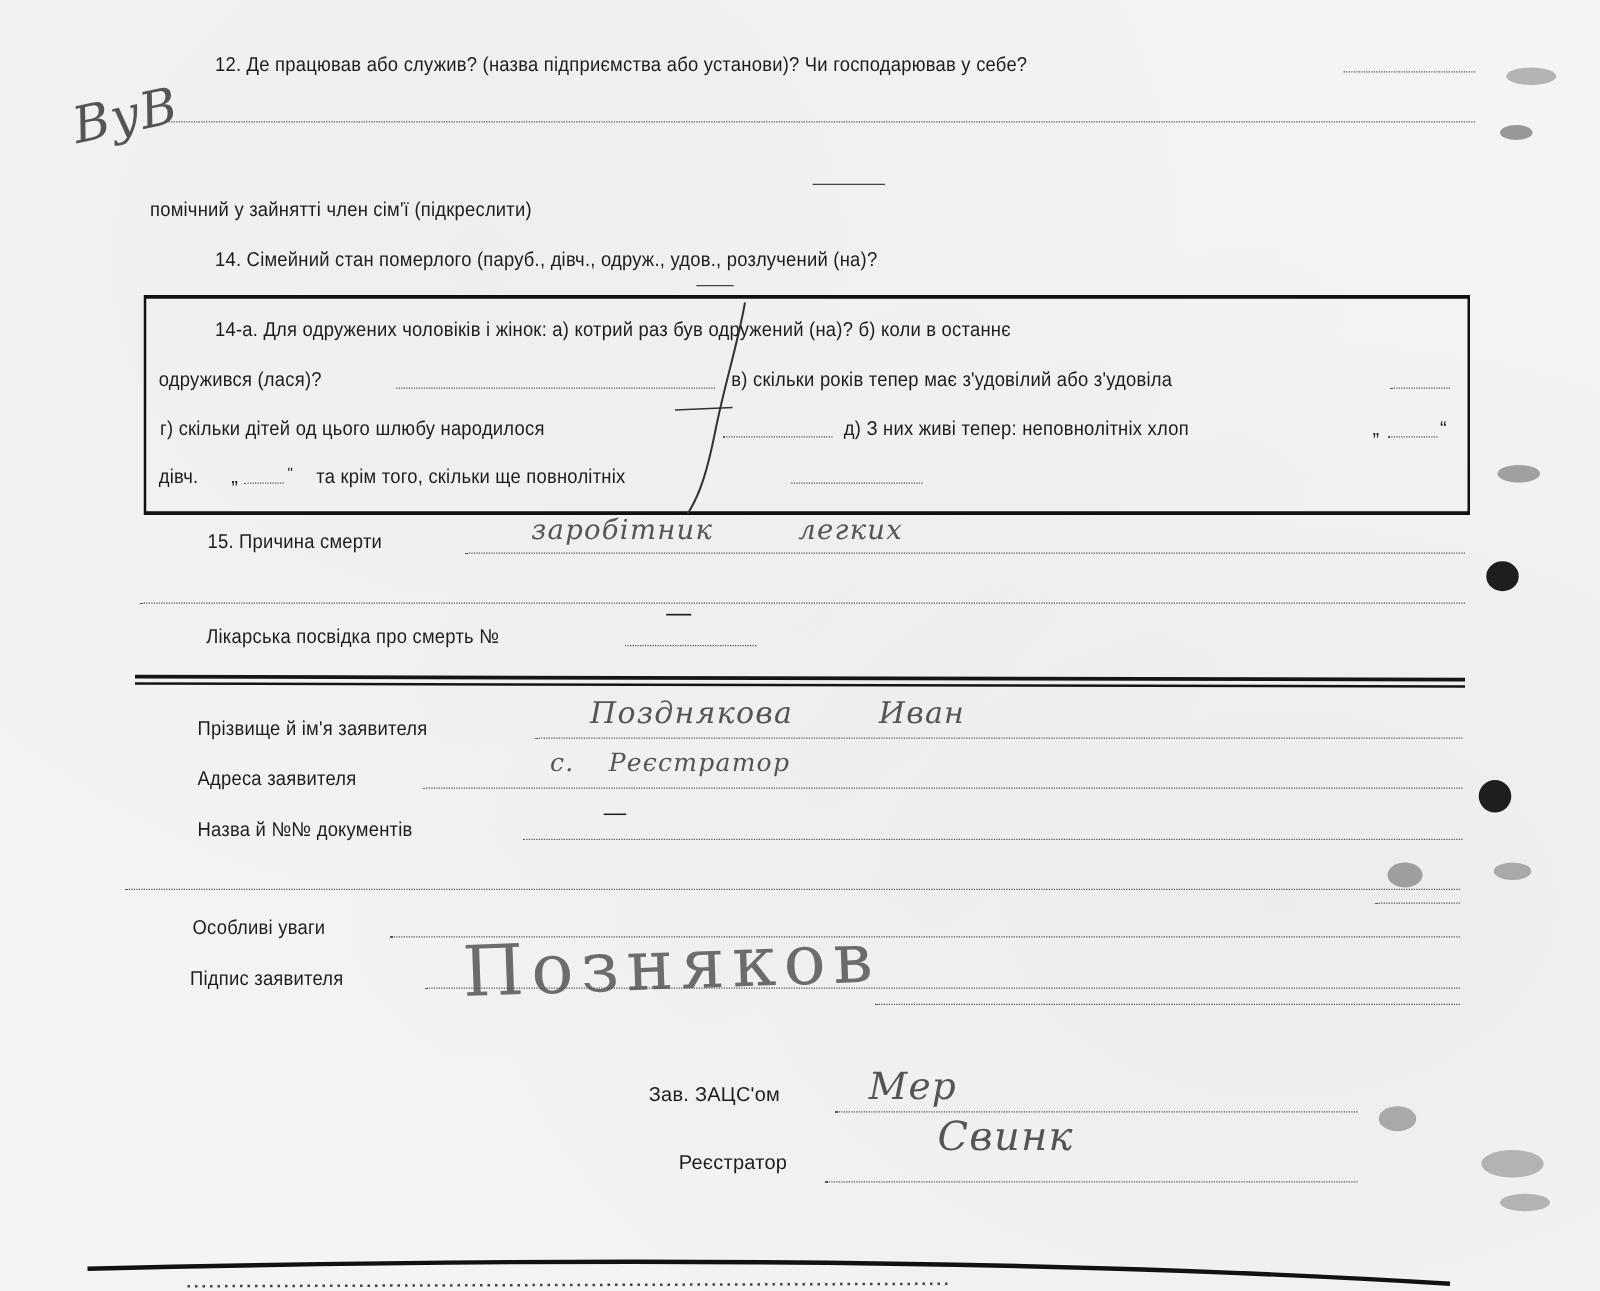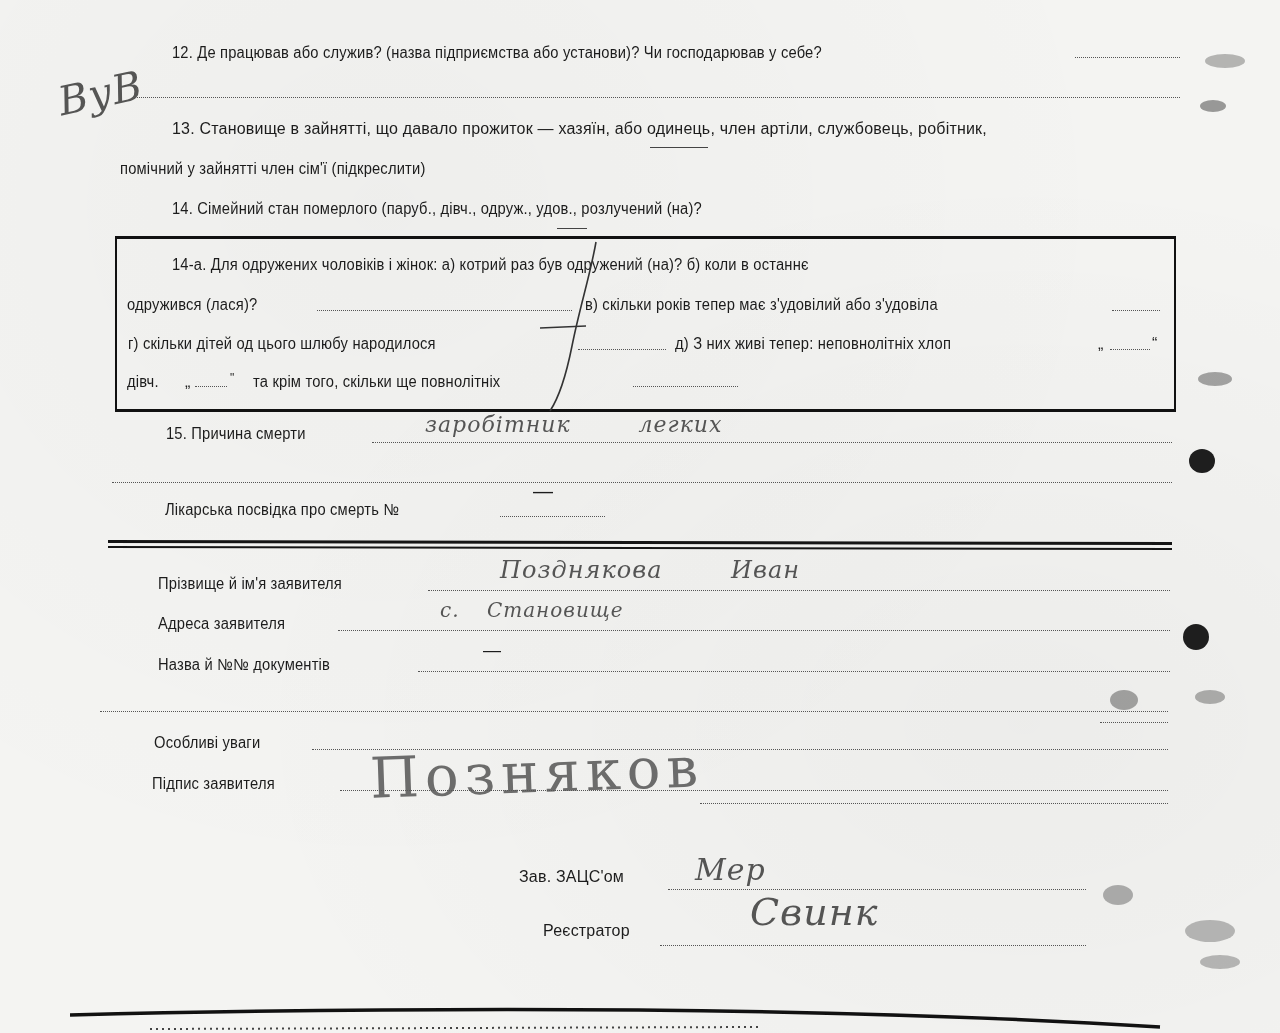--- a/index.html
+++ b/index.html
@@ -24,21 +24,20 @@
 <body>
 
 <div class="page">
 
   <div class="hand" style="left:58px;top:70px;font-size:40px;transform:rotate(-12deg);">ВуВ</div>
 
   <div class="t cond" style="left:172px;top:44px;">12. Де працював або служив? (назва підприємства або установи)? Чи господарював у себе?</div>
   <div class="dots" style="left:1075px;top:57px;width:105px;"></div>
   <div class="dots" style="left:135px;top:97px;width:1045px;"></div>
 
-  <div class="t" style="left:172px;top:120px;">13. Становище в зайнятті, що давало прожиток — хазяїн, або одинець, член артіли, службовець, робітник,</div>
   <div class="underline" style="left:650px;top:147px;width:58px;"></div>
   <div class="t cond" style="left:120px;top:160px;">помічний у зайнятті член сім'ї (підкреслити)</div>
 
   <div class="t cond" style="left:172px;top:200px;">14. Сімейний стан померлого (паруб., дівч., одруж., удов., розлучений (на)?</div>
   <div class="underline" style="left:557px;top:228px;width:30px;"></div>
 
   <div class="box"></div>
   <div class="t cond" style="left:172px;top:256px;">14-а. Для одружених чоловіків і жінок: а) котрий раз був одружений (на)? б) коли в останнє</div>
   <div class="t cond" style="left:127px;top:296px;">одружився (лася)?</div>
   <div class="dots" style="left:317px;top:310px;width:255px;"></div>
@@ -69,25 +68,25 @@
 
   <div class="t cond" style="left:165px;top:501px;">Лікарська посвідка про смерть №</div>
   <div class="dots" style="left:500px;top:516px;width:105px;"></div>
   <div class="t" style="left:533px;top:480px;font-size:20px;">—</div>
 
   <div class="rule" style="left:108px;top:541px;width:1064px;height:3px;transform:rotate(0.12deg);"></div>
   <div class="rule" style="left:108px;top:547px;width:1064px;height:2px;transform:rotate(0.12deg);"></div>
 
   <div class="t cond" style="left:158px;top:575px;">Прізвище й ім'я заявителя</div>
   <div class="dots" style="left:428px;top:590px;width:742px;"></div>
-  <div class="hand" style="left:500px;top:556px;font-size:24px;word-spacing:60px;">Позднякова Иван</div>
+  <div class="hand" style="left:472px;top:556px;font-size:24px;word-spacing:60px;">Позднякова Иван</div>
 
   <div class="t cond" style="left:158px;top:615px;">Адреса заявителя</div>
   <div class="dots" style="left:338px;top:630px;width:832px;"></div>
-  <div class="hand" style="left:440px;top:598px;font-size:20px;word-spacing:20px;">с. Становище</div>
+  <div class="hand" style="left:440px;top:598px;font-size:20px;word-spacing:20px;">с. Реєстратор</div>
 
   <div class="t cond" style="left:158px;top:656px;">Назва й №№ документів</div>
   <div class="dots" style="left:418px;top:671px;width:752px;"></div>
   <div class="t" style="left:483px;top:640px;font-size:18px;">—</div>
   <div class="dots" style="left:100px;top:711px;width:1068px;"></div>
 
   <div class="t cond" style="left:154px;top:734px;">Особливі уваги</div>
   <div class="dots" style="left:312px;top:749px;width:856px;"></div>
   <div class="dots" style="left:1100px;top:722px;width:68px;"></div>
 
@@ -95,21 +94,21 @@
   <div class="dots" style="left:340px;top:790px;width:828px;"></div>
   <div class="hand" style="left:370px;top:740px;font-size:56px;font-style:normal;font-weight:300;letter-spacing:6px;color:#555;transform:rotate(-2deg);">Позняков</div>
   <div class="dots" style="left:700px;top:803px;width:468px;"></div>
 
   <div class="t" style="left:519px;top:868px;">Зав. ЗАЦС'ом</div>
   <div class="dots" style="left:668px;top:889px;width:418px;"></div>
   <div class="hand" style="left:695px;top:852px;font-size:30px;">Мер</div>
 
   <div class="t" style="left:543px;top:922px;">Реєстратор</div>
   <div class="dots" style="left:660px;top:945px;width:426px;"></div>
-  <div class="hand" style="left:750px;top:890px;font-size:38px;">Свинк</div>
+  <div class="hand" style="left:750px;top:890px;font-size:32px;">Свинк</div>
 
   <svg style="position:absolute;left:0;top:1005px;" width="1280" height="28">
     <path d="M70 10 C 400 2, 800 0, 1160 22" stroke="#111" stroke-width="3.5" fill="none"></path>
     <path d="M150 24 L 760 22" stroke="#444" stroke-width="2" stroke-dasharray="2 4" fill="none"></path>
   </svg>
 
   <div class="blot" style="left:1189px;top:449px;width:26px;height:24px;background:#1e1e1e;"></div>
   <div class="blot" style="left:1183px;top:624px;width:26px;height:26px;background:#1e1e1e;"></div>
   <div class="blot" style="left:1205px;top:54px;width:40px;height:14px;background:rgba(60,60,60,0.35);"></div>
   <div class="blot" style="left:1200px;top:100px;width:26px;height:12px;background:rgba(40,40,40,0.45);"></div>

